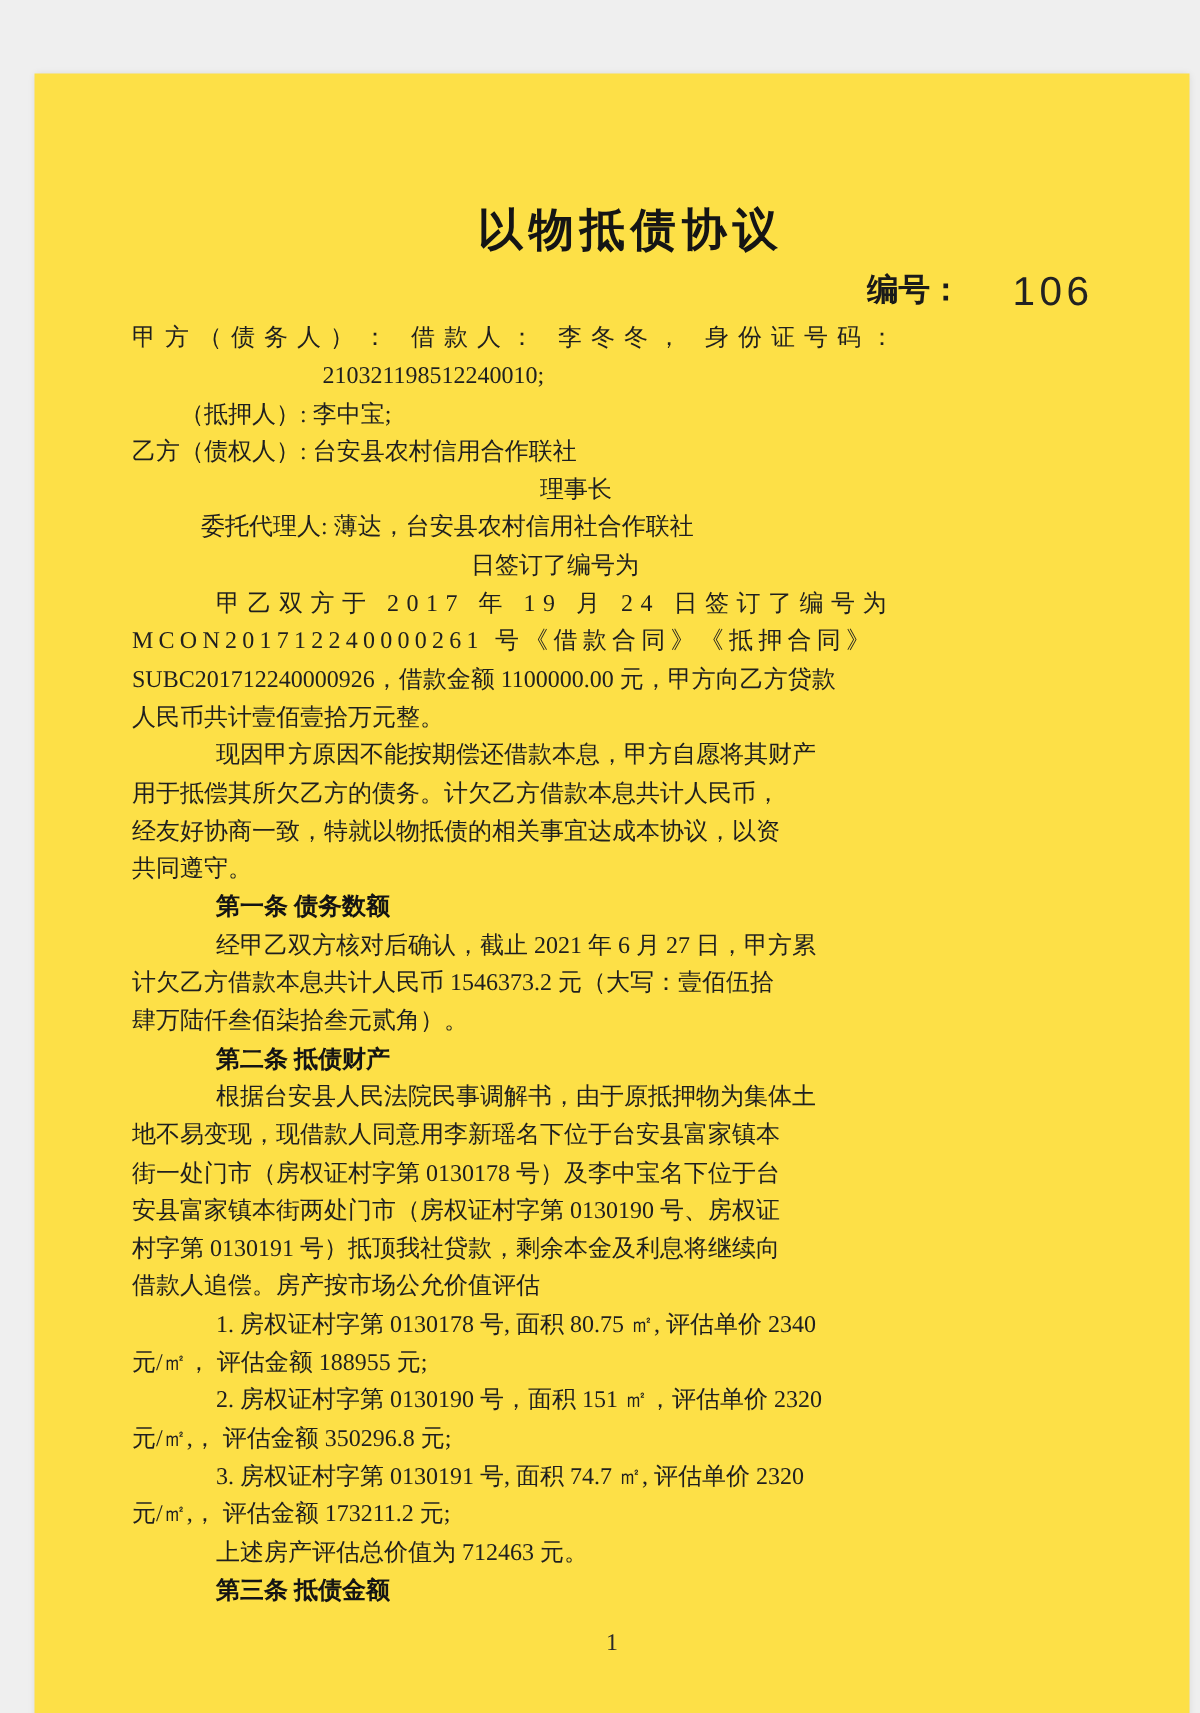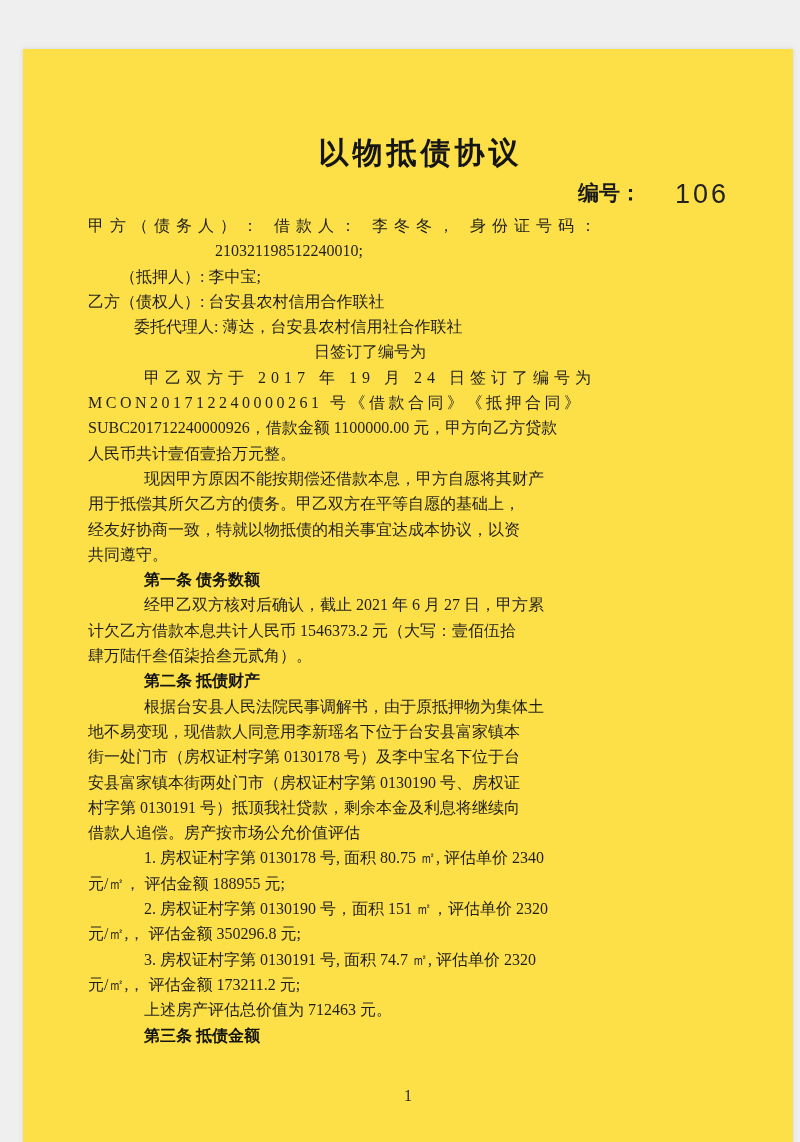--- a/index.html
+++ b/index.html
@@ -95,30 +95,31 @@
     <div class="num-row">
       <span class="num-label">编号：</span>
       <span class="num-value">106</span>
     </div>
 
     <div class="body-lines">
       <div class="line ls-wide">甲方（债务人）： 借款人： 李冬冬， 身份证号码：</div>
       <div class="line ind2">210321198512240010;</div>
       <div class="line ind3">（抵押人）: 李中宝;</div>
       <div class="line">乙方（债权人）: 台安县农村信用合作联社</div>
+      <div class="line ind5">理事长</div>
       <div class="line ind4">委托代理人: 薄达，台安县农村信用社合作联社</div>
       <div class="line ind6">日签订了编号为</div>
 
       <div class="line ind ls-p1">甲乙双方于 2017 年 19 月 24 日签订了编号为</div>
       <div class="line ls-mid">MCON201712240000261 号《借款合同》《抵押合同》</div>
       <div class="line">SUBC201712240000926，借款金额 1100000.00 元，甲方向乙方贷款</div>
       <div class="line">人民币共计壹佰壹拾万元整。</div>
 
       <div class="line ind">现因甲方原因不能按期偿还借款本息，甲方自愿将其财产</div>
-      <div class="line">用于抵偿其所欠乙方的债务。甲乙双方在平等自愿的基础上，</div>
+      <div class="line">用于抵偿其所欠乙方的债务。计欠乙方借款本息共计人民币，</div>
       <div class="line">经友好协商一致，特就以物抵债的相关事宜达成本协议，以资</div>
       <div class="line">共同遵守。</div>
 
       <div class="line ind heading">第一条 债务数额</div>
       <div class="line ind">经甲乙双方核对后确认，截止 2021 年 6 月 27 日，甲方累</div>
       <div class="line">计欠乙方借款本息共计人民币 1546373.2 元（大写：壹佰伍拾</div>
       <div class="line">肆万陆仟叁佰柒拾叁元贰角）。</div>
 
       <div class="line ind heading">第二条 抵债财产</div>
       <div class="line ind">根据台安县人民法院民事调解书，由于原抵押物为集体土</div>

